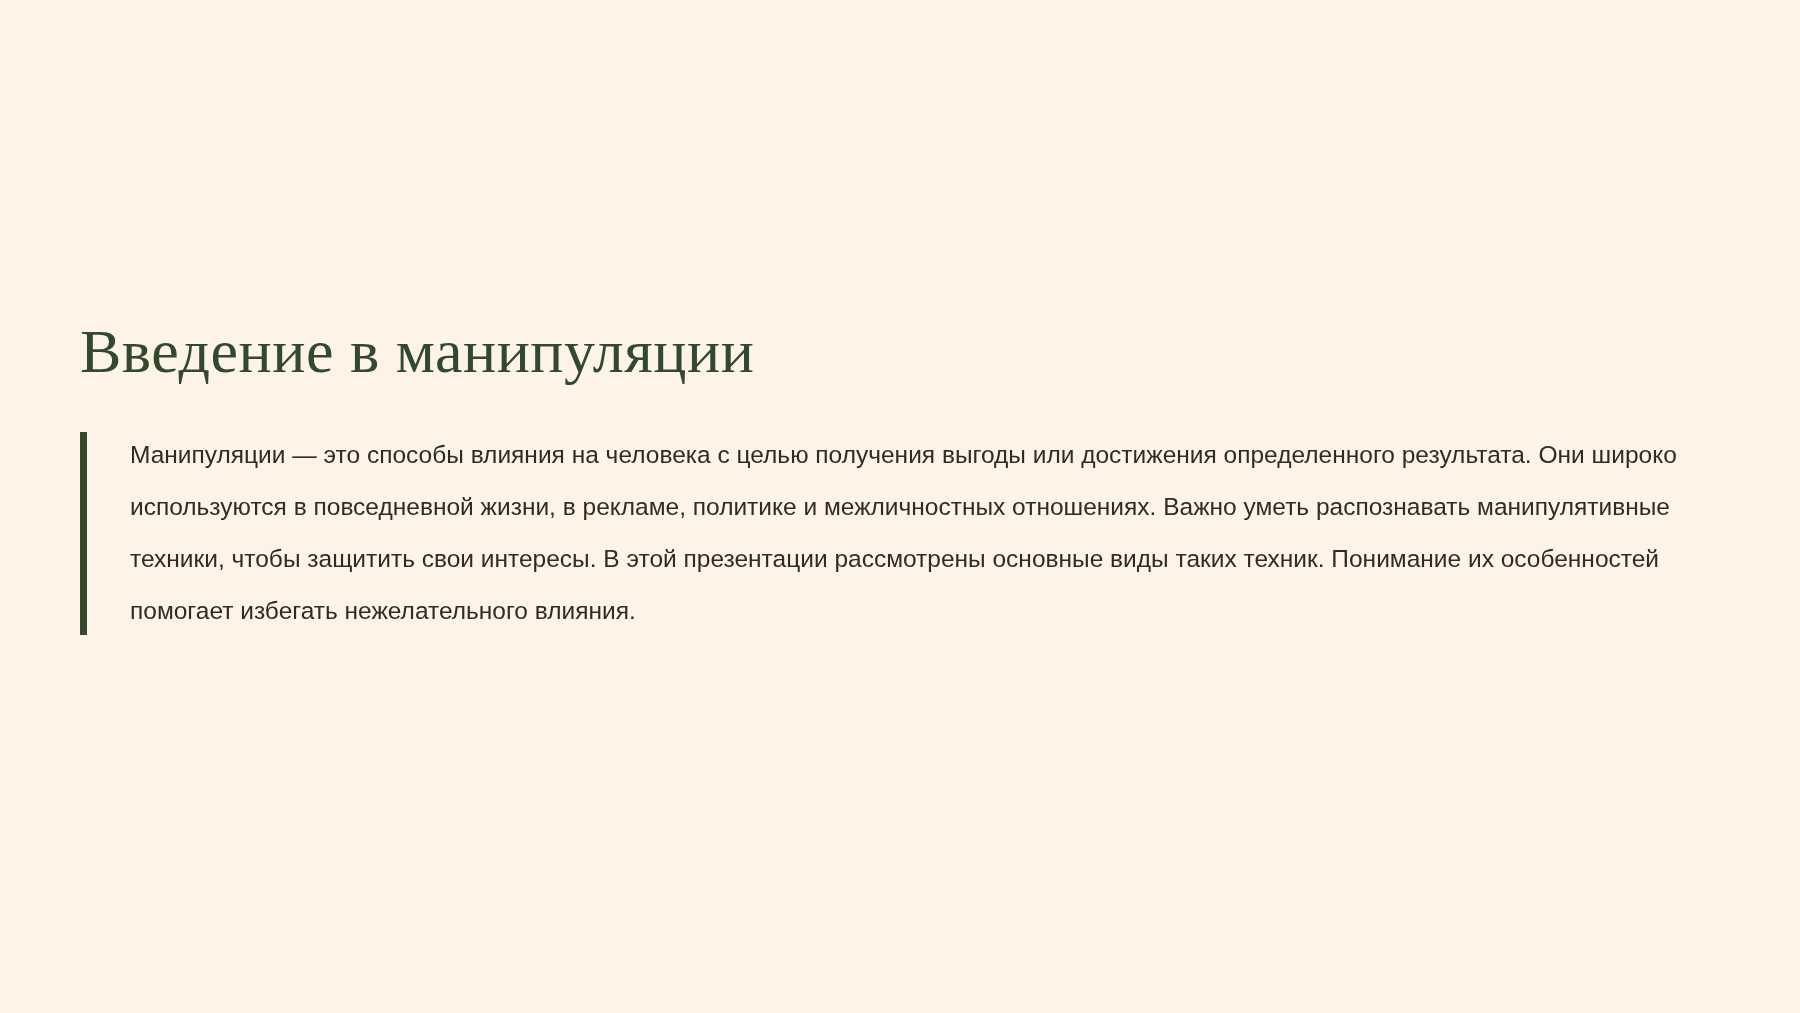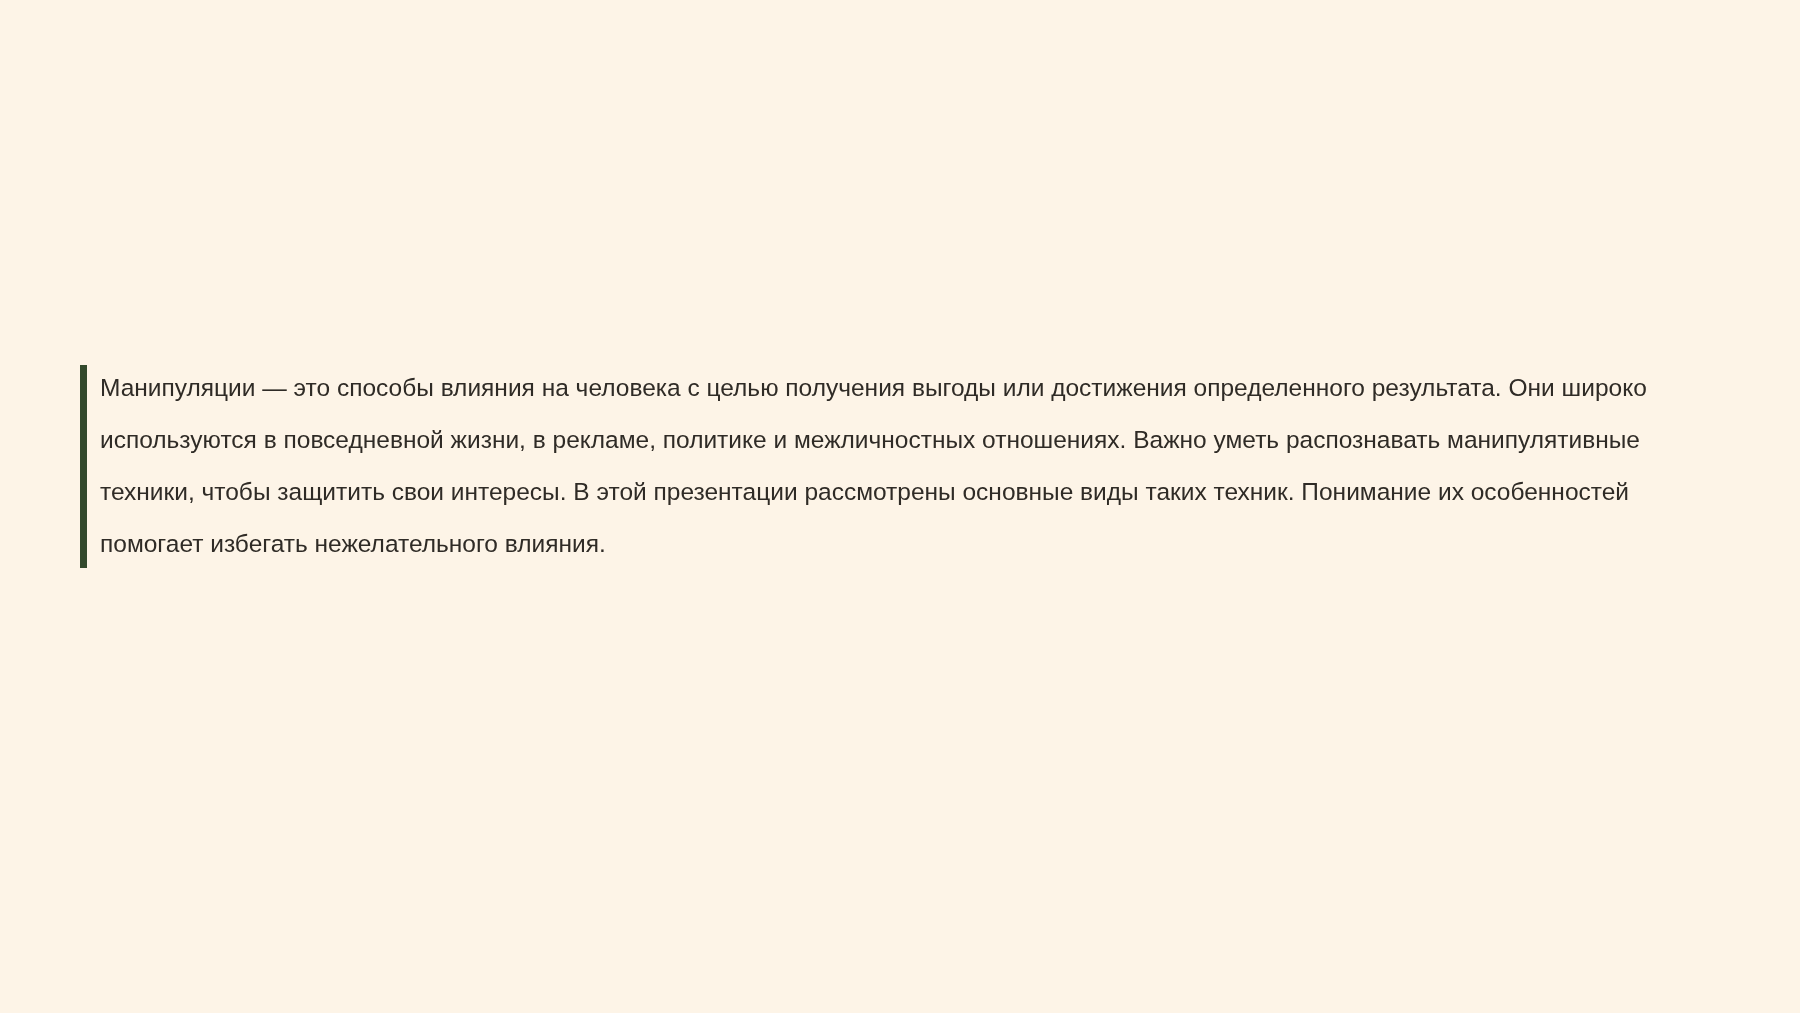--- a/index.html
+++ b/index.html
@@ -43,21 +43,21 @@
     font-size: 62px;
     line-height: 1.08;
     letter-spacing: 0.5px;
     color: #33492c;
     white-space: nowrap;
   }
 
   .body-block {
     position: relative;
     margin-top: 44px;
-    padding-left: 20px;
+    padding-left: 50px;
   }
 
   .accent-bar {
     position: absolute;
     left: 0;
     top: 3px;
     bottom: 2px;
     width: 7px;
     background: #33492c;
     border-radius: 0;
@@ -75,20 +75,21 @@
     text-align: left;
   }
 </style>
 </head>
 <body>
 
 <div class="slide">
 
   <div class="slide-content">
 
+    <h1 class="slide-title">Введение в манипуляции</h1>
 
     <div class="body-block">
       <span class="accent-bar"></span>
       <p class="body-text">Манипуляции — это способы влияния на человека с целью получения выгоды или достижения определенного результата. Они широко используются в повседневной жизни, в рекламе, политике и межличностных отношениях. Важно уметь распознавать манипулятивные техники, чтобы защитить свои интересы. В этой презентации рассмотрены основные виды таких техник. Понимание их особенностей помогает избегать нежелательного влияния.</p>
     </div>
 
   </div>
 
 </div>
 

